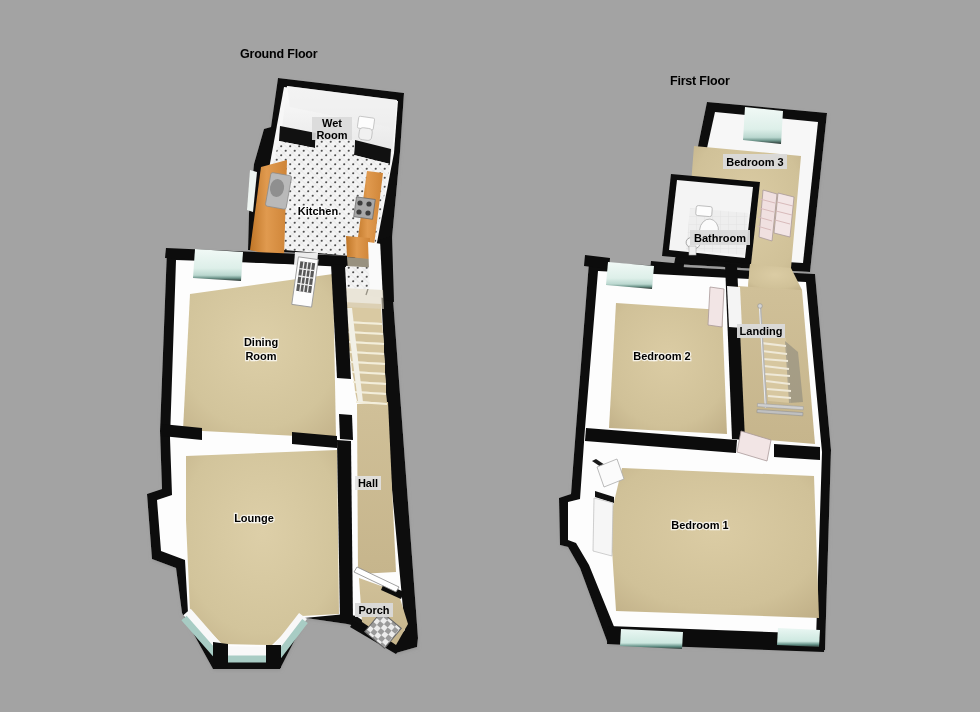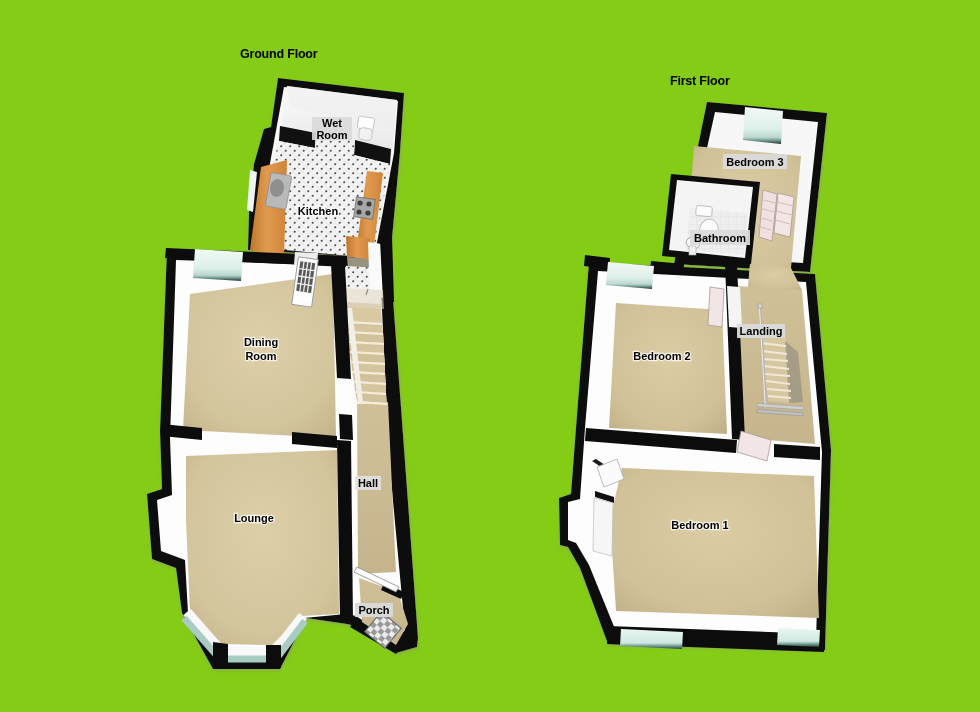--- a/index.html
+++ b/index.html
@@ -1,16 +1,16 @@
 <!DOCTYPE html>
 <html><head>
 <meta charset="utf-8">
 <style>
 html,body{margin:0;padding:0;background:#fff;}
-#wrap{width:980px;height:712px;position:relative;overflow:hidden;background:#84cc16;}
+#wrap{width:980px;height:712px;position:relative;overflow:hidden;background:#a3a3a3;}
 text{font-family:"Liberation Sans",sans-serif;font-weight:bold;fill:#000;}
 </style>
 </head>
 <body>
 <div id="wrap">
 <svg width="980" height="712" viewBox="0 0 980 712">
 <defs>
   <radialGradient id="beige1" cx="50%" cy="42%" r="80%">
     <stop offset="0%" stop-color="#ddcfa8"></stop>
     <stop offset="65%" stop-color="#d2c49b"></stop>

